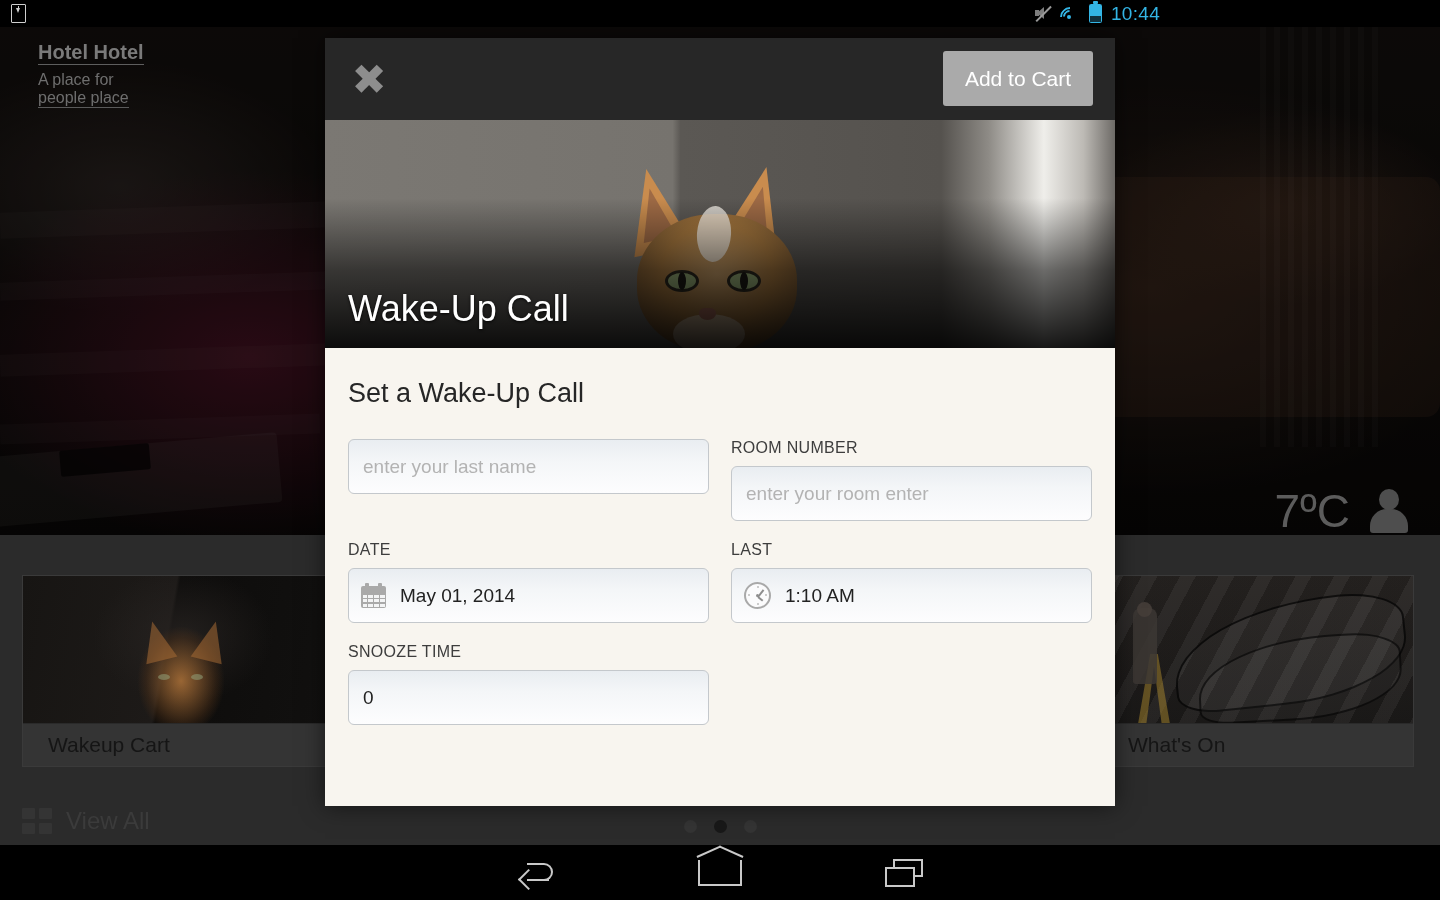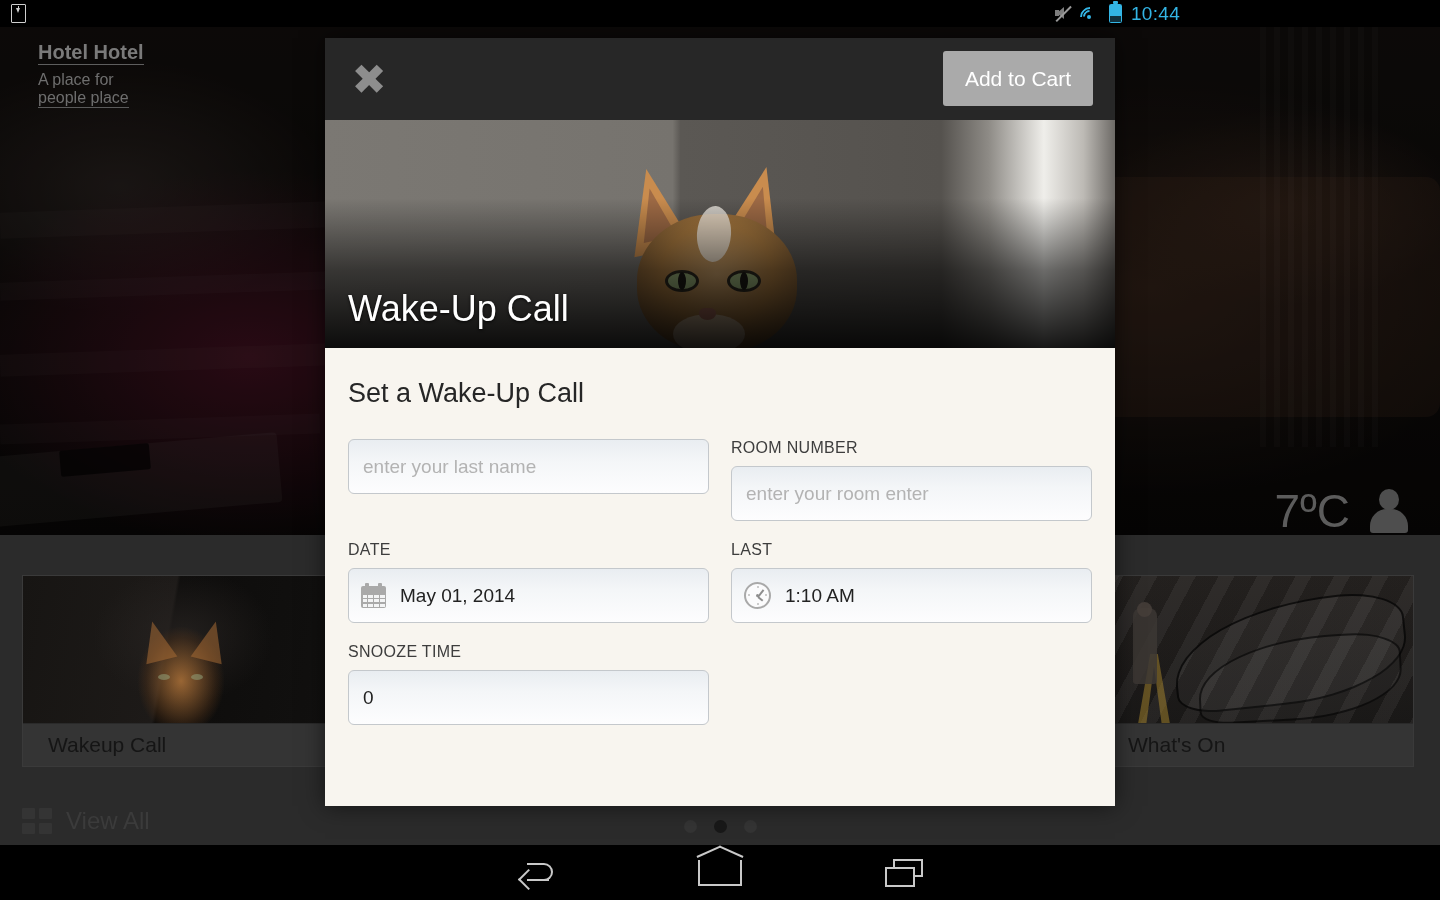--- a/index.html
+++ b/index.html
@@ -7,21 +7,21 @@
     width:1440px;height:900px;overflow:hidden;
     background:#000;
     font-family:"Liberation Sans","DejaVu Sans",sans-serif;
     -webkit-font-smoothing:antialiased;
   }
   .screen{position:relative;width:1440px;height:900px;overflow:hidden;background:#000;}
 
   
   .statusbar{
     position:absolute;left:0;top:0;width:1168px;height:27px;
-    background:#000;z-index:40;padding-left:20px;
+    background:#000;z-index:40;
   }
   .sb-left{position:absolute;left:11px;top:4px;width:18px;height:19px;}
   .sb-notif{
     width:13px;height:17px;border:1.5px solid #cfcfcf;border-radius:1px;
     position:relative;background:#000;
   }
   .sb-notif:after{
     content:"";position:absolute;left:4px;top:3px;width:0;height:0;
     border-left:2.5px solid transparent;border-right:2.5px solid transparent;
     border-top:5px solid #cfcfcf;
@@ -353,21 +353,21 @@
     <div class="cards">
       <div class="card c1">
         <div class="thumb">
           <div class="thumb-cat">
             <div class="earL"></div>
               <div class="earR"></div>
             <div class="eyeL"></div>
               <div class="eyeR"></div>
           </div>
         </div>
-        <div class="cap">Wakeup Call</div>
+        <div class="cap">Wakeup Cart</div>
       </div>
 
       <div class="card c2">
         <div class="thumb">
             <div class="thumb-plain"></div>
           </div>
         <div class="cap"></div>
       </div>
 
       <div class="card c3">

